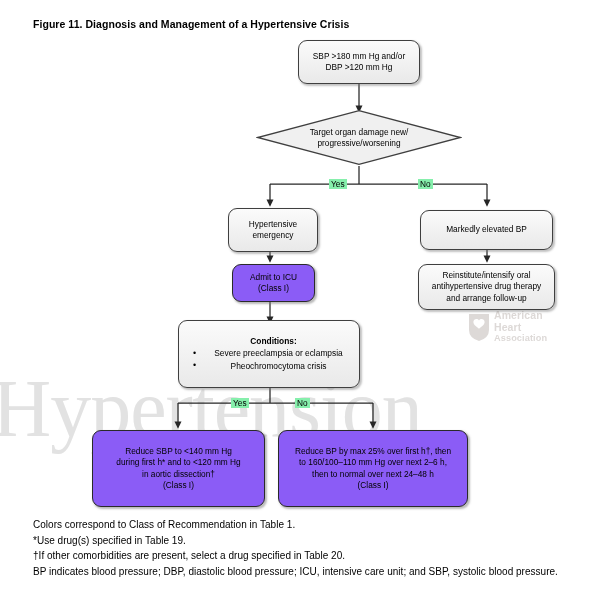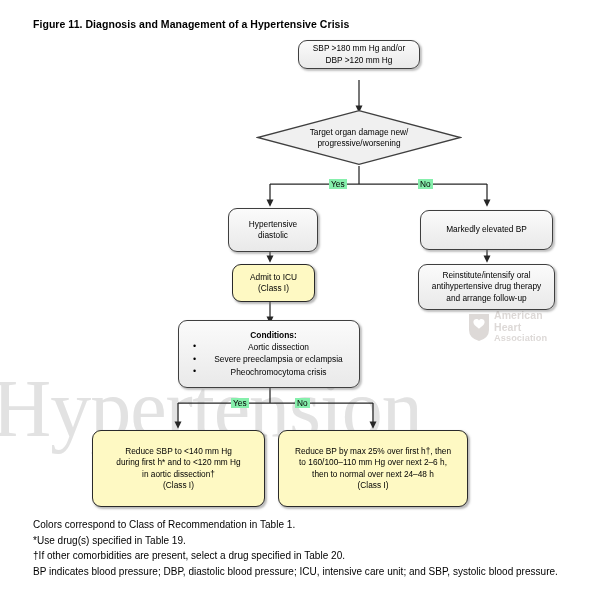--- a/index.html
+++ b/index.html
@@ -57,21 +57,21 @@
   .diamond-wrap{position:absolute;z-index:3;}
   .diamond-shape{
     position:absolute;left:0;top:0;width:100%;height:100%;
   }
   .diamond-label{
     position:absolute;left:0;top:50%;width:100%;
     transform:translateY(-50%);
     text-align:center;font-size:8.3px;line-height:11.4px;z-index:4;
   }
   .green{
-    background:#fef9c3;
+    background:#8b5cf6;
     border:1.2px solid #2a2a2a;border-radius:9px;color:#000000;
     box-shadow:1.5px 1.8px 2.0px rgba(120,120,120,.5);
   }
   .box-left{text-align:center;justify-content:flex-start;}
   .box-left .inner{padding-left:13px;}
   .cond-title{font-weight:bold;font-size:8.4px;}
   .cond-list{margin:0;padding:0;list-style:none;}
   .cond-list li{position:relative;padding-left:10px;font-size:8.4px;line-height:12.4px;}
   .cond-list li:before{
     content:"\2022";position:absolute;left:1px;top:-0.5px;font-size:9px;
@@ -129,41 +129,41 @@
       <line x1="178" y1="403" x2="178" y2="425" marker-end="url(#arr)"></line>
       <line x1="373" y1="403" x2="373" y2="425" marker-end="url(#arr)"></line>
     </g>
   </svg>
 
   <div class="lbl" style="left:329px;top:179px;">Yes</div>
   <div class="lbl" style="left:418px;top:179px;">No</div>
   <div class="lbl" style="left:231px;top:398px;">Yes</div>
   <div class="lbl" style="left:295px;top:398px;">No</div>
 
-  <div class="node plain" style="left:298px;top:40px;width:122px;height:29px;">
+  <div class="node plain" style="left:298px;top:40px;width:122px;height:44px;">
     <div class="inner">
       <div>SBP &gt;180 mm Hg and/or</div>
       <div>DBP &gt;120 mm Hg</div>
     </div>
   </div>
 
   <div class="diamond-wrap" style="left:256px;top:109px;width:206px;height:57px;">
     <svg class="diamond-shape" viewBox="0 0 206 57" preserveAspectRatio="none">
       <polygon points="103,1.6 204.4,28.5 103,55.4 1.6,28.5" fill="#f0f0f0" stroke="#3f3f3f" stroke-width="1.4"></polygon>
     </svg>
     <div class="diamond-label">
       <div>Target organ damage new/</div>
       <div>progressive/worsening</div>
     </div>
   </div>
 
   <div class="node plain" style="left:228px;top:208px;width:90px;height:44px;">
     <div class="inner">
       <div>Hypertensive</div>
-      <div>diastolic</div>
+      <div>emergency</div>
     </div>
   </div>
 
   <div class="node plain" style="left:420px;top:210px;width:133px;height:40px;">
     <div class="inner">
       <div>Markedly elevated BP</div>
     </div>
   </div>
 
   <div class="node green" style="left:232px;top:264px;width:83px;height:38px;">
@@ -178,21 +178,20 @@
       <div>Reinstitute/intensify oral</div>
       <div>antihypertensive drug therapy</div>
       <div>and arrange follow-up</div>
     </div>
   </div>
 
   <div class="node plain box-left" style="left:178px;top:320px;width:182px;height:68px;">
     <div class="inner">
       <div class="cond-title">Conditions:</div>
       <ul class="cond-list">
-        <li>Aortic dissection</li>
         <li>Severe preeclampsia or eclampsia</li>
         <li>Pheochromocytoma crisis</li>
       </ul>
     </div>
   </div>
 
   <div class="node green" style="left:92px;top:430px;width:173px;height:77px;">
     <div class="inner">
       <div>Reduce SBP to &lt;140 mm Hg</div>
       <div>during first h* and to &lt;120 mm Hg</div>

